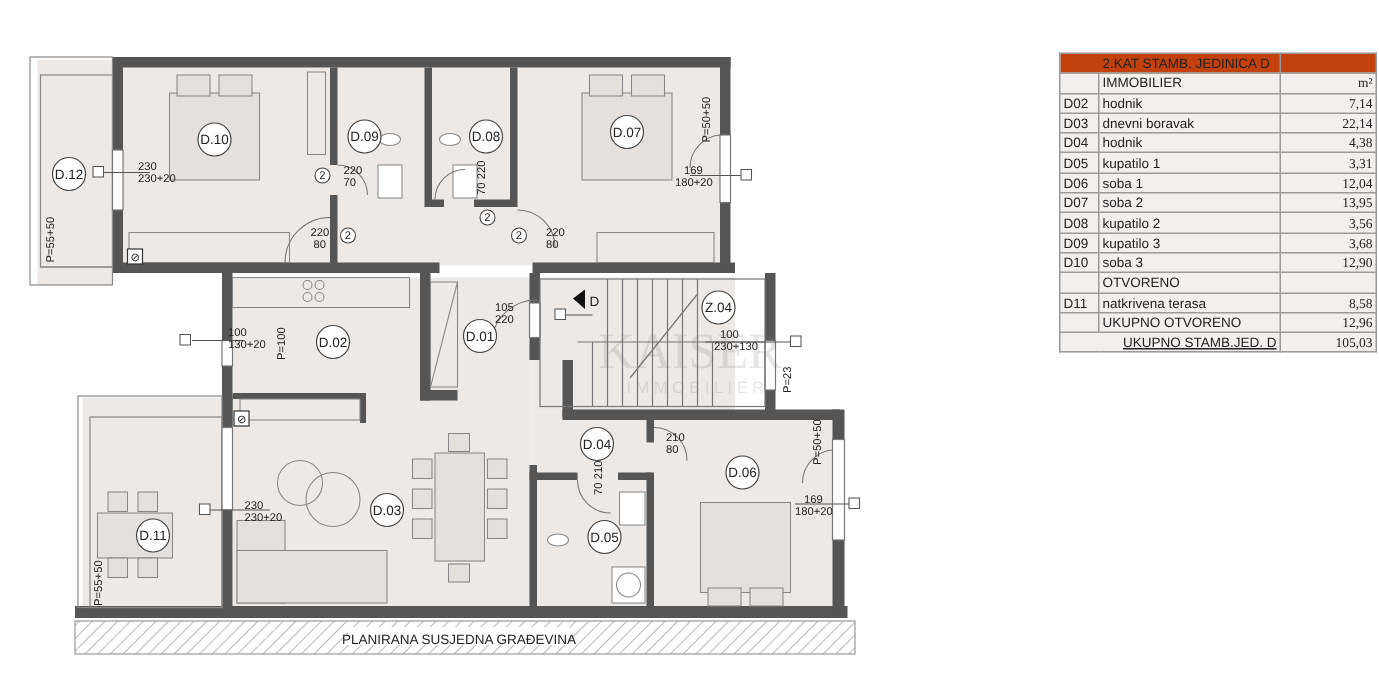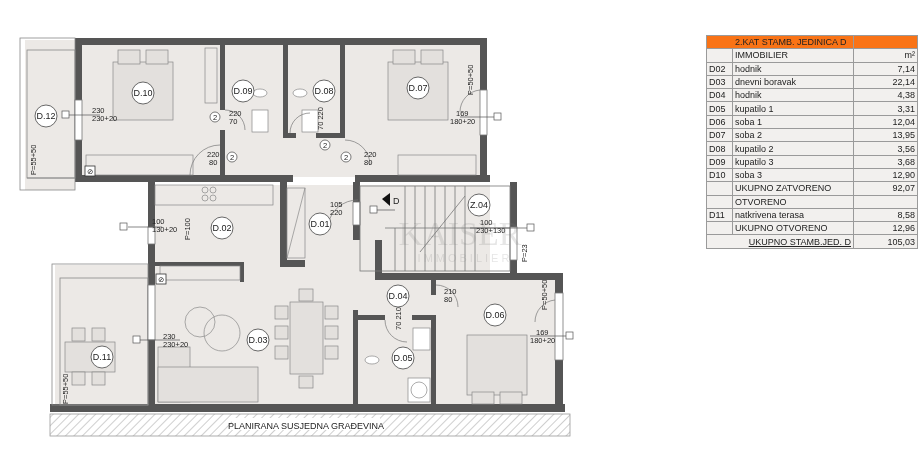--- a/index.html
+++ b/index.html
@@ -5,22 +5,22 @@
   html, body { margin:0; padding:0; background:#ffffff; }
   body { width:919px; height:462px; position:relative; overflow:hidden; font-family:"Liberation Sans", sans-serif; }
   #plan { position:absolute; left:0; top:0; }
   .lbl { font-family:"Liberation Sans", sans-serif; font-size:9px; fill:#222; }
   .sm { font-family:"Liberation Sans", sans-serif; font-size:7.5px; fill:#222; }
   .room-tag { font-family:"Liberation Sans", sans-serif; font-size:9px; fill:#222; }
   #area-table { position:absolute; left:706px; top:35px; border-collapse:collapse; font-size:9px; color:#222; font-family:"Liberation Sans", sans-serif; background:#f2f0ee; }
   #area-table td { border:1px solid #9a9a9a; padding:0 2px; height:12.3px; line-height:12px; white-space:nowrap; }
   #area-table td.code { width:21px; }
   #area-table td.name { width:116px; }
-  #area-table td.val { width:33px; text-align:right; }
-  #area-table tr.head td { background:#f97316;padding-left:28px; }
+  #area-table td.val { width:33px; text-align:right;font-family:Liberation Serif, serif; }
+  #area-table tr.head td { background:#c2410c;padding-left:28px; }
   #area-table tr.total td.strong { font-weight:normal; text-decoration:underline;text-align:right; }
   #area-table { border:1px solid #777; }
 </style>
 </head>
 <body>
 
 <svg id="plan" width="700" height="462" viewBox="0 0 700 462" xmlns="http://www.w3.org/2000/svg">
   <defs>
     <pattern id="hatch" width="6" height="6" patternUnits="userSpaceOnUse" patternTransform="rotate(45)">
       <line x1="0" y1="0" x2="0" y2="6" stroke="#888" stroke-width="0.8"></line>
@@ -406,25 +406,20 @@
       <tr>
         <td class="code">D10</td>
         <td class="name">soba 3</td>
         <td class="val">12,90</td>
       </tr>
     </tbody>
 
   <tbody>
     <tr>
       <td class="code"></td>
-      <td class="name">UKUPNO ZATVORENO</td>
-      <td class="val">92,07</td>
-    </tr>
-    <tr>
-      <td class="code"></td>
       <td class="name">OTVORENO</td>
       <td class="val"></td>
     </tr>
   </tbody>
   <tbody id="open-rows">
       <tr>
         <td class="code">D11</td>
         <td class="name">natkrivena terasa</td>
         <td class="val">8,58</td>
       </tr>

